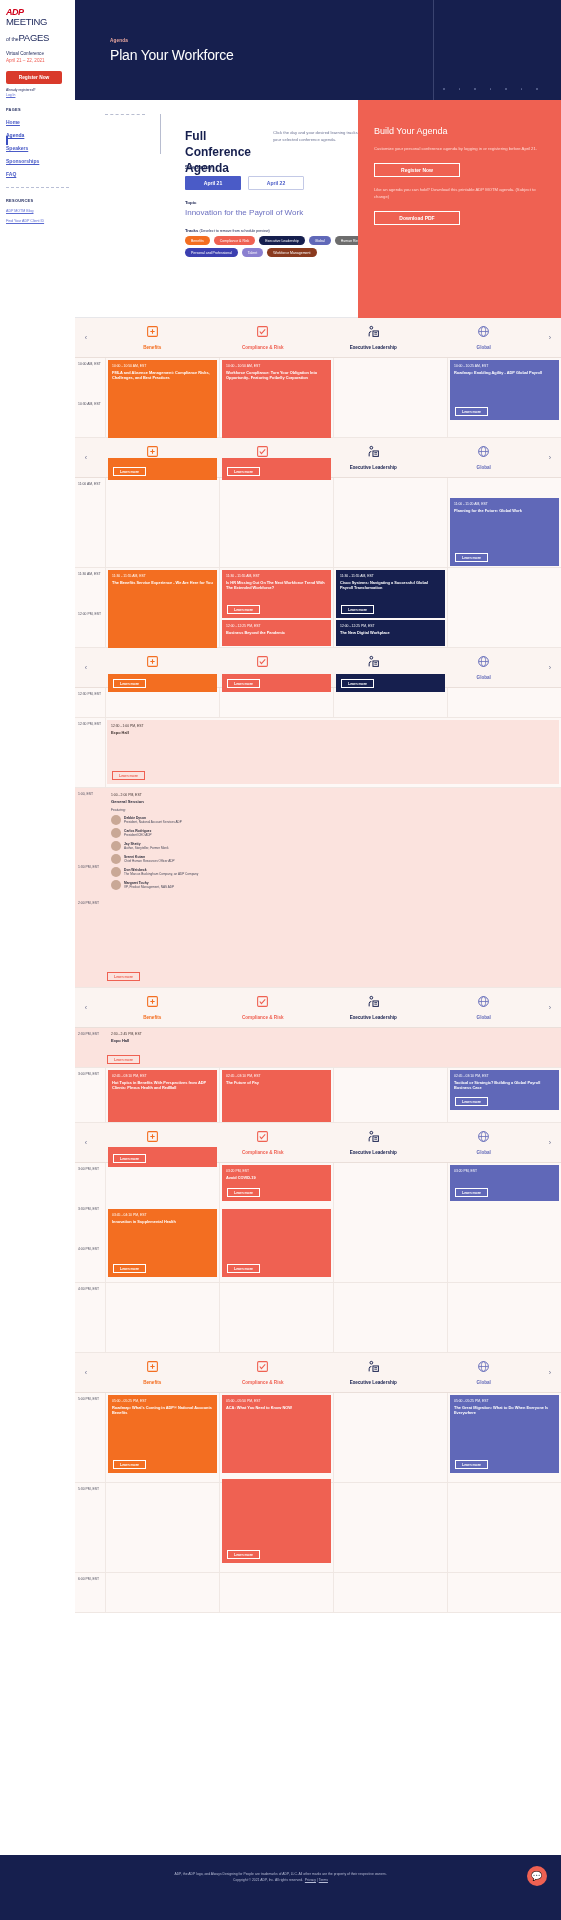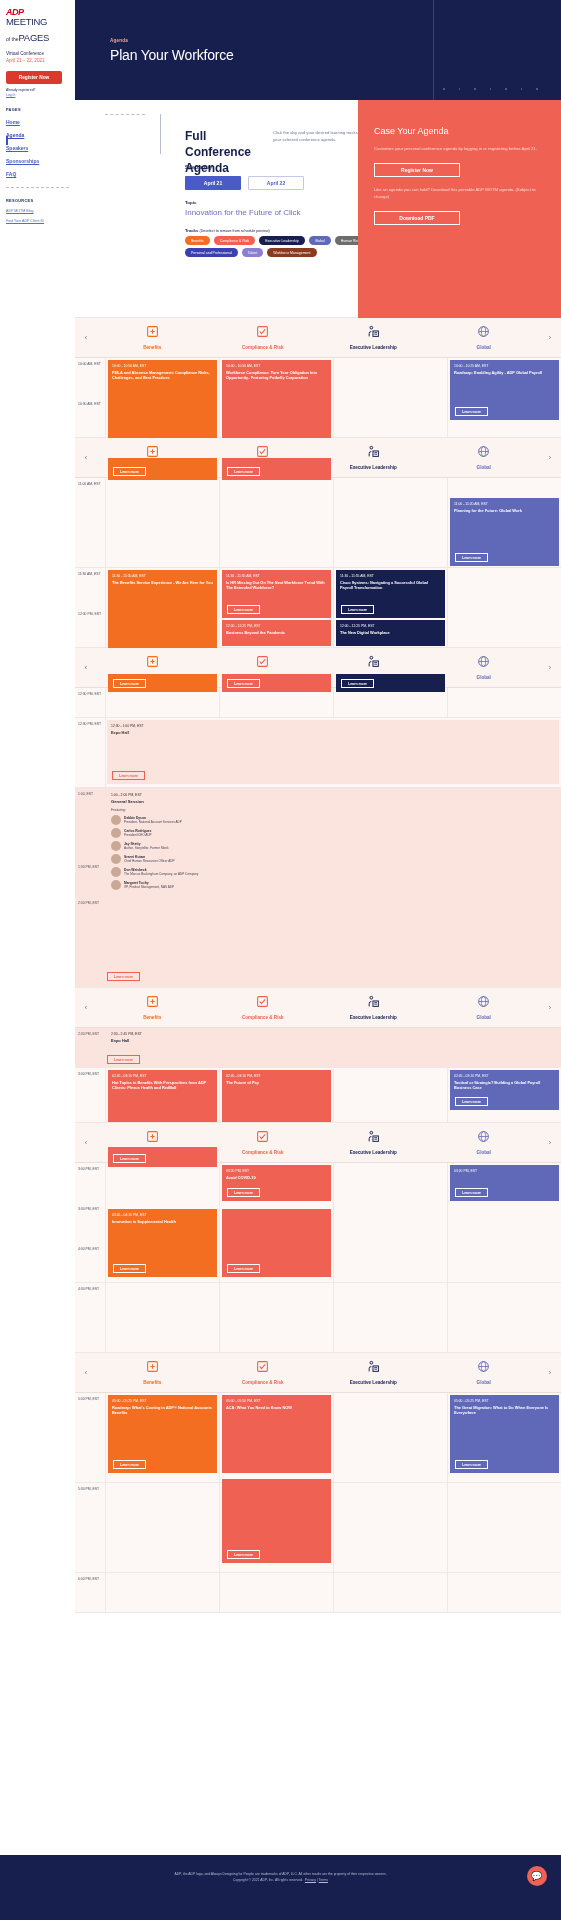--- a/index.html
+++ b/index.html
@@ -192,37 +192,37 @@
   <div class="tick-v"></div>
   <div class="tick-h"></div>
   <div class="ac-title">Full Conference Agenda</div>
   <div class="ac-hint">Click the day and your desired learning tracks to preview your selected conference agenda.</div>
   <div class="ac-label">Select a Day</div>
   <div class="day-btns">
     <div class="day-btn on">April 21</div>
     <div class="day-btn off">April 22</div>
   </div>
   <div class="topic-lb">Topic</div>
-  <div class="topic-val">Innovation for the Future of Click</div>
+  <div class="topic-val">Innovation for the Payroll of Work</div>
   <div class="tracks-lb"><b>Tracks</b> <i>(Deselect to remove from schedule preview)</i></div>
   <div class="pills" id="pills">
       <div class="pill" style="background: rgb(243, 110, 33);">Benefits</div>
       <div class="pill" style="background: rgb(239, 97, 82);">Compliance &amp; Risk</div>
       <div class="pill" style="background: rgb(22, 31, 78);">Executive Leadership</div>
       <div class="pill" style="background: rgb(96, 104, 184);">Global</div>
       <div class="pill" style="background: rgb(109, 109, 109);">Human Resources</div>
       <div class="pill" style="background: rgb(217, 58, 43);">Payroll</div>
       <div class="pill" style="background: rgb(59, 63, 176);">Personal and Professional</div>
       <div class="pill" style="background: rgb(138, 127, 208);">Talent</div>
       <div class="pill" style="background: rgb(138, 58, 30);">Workforce Management</div>
     </div>
 </div>
 
 <div class="build">
-  <div class="build-title">Case Your Agenda</div>
+  <div class="build-title">Build Your Agenda</div>
   <div class="build-p">Customize your personal conference agenda by logging in or registering before April 21.</div>
   <div class="build-btn">Register Now</div>
   <div class="build-p">Like an agenda you can hold? Download this printable ADP MOTM agenda. (Subject to change)</div>
   <div class="build-btn">Download PDF</div>
 </div>
 
 <div class="sched" id="sched">
     <div class="track-hdr">
       <div class="arrow-l">‹</div>
       <div class="track-cell">

